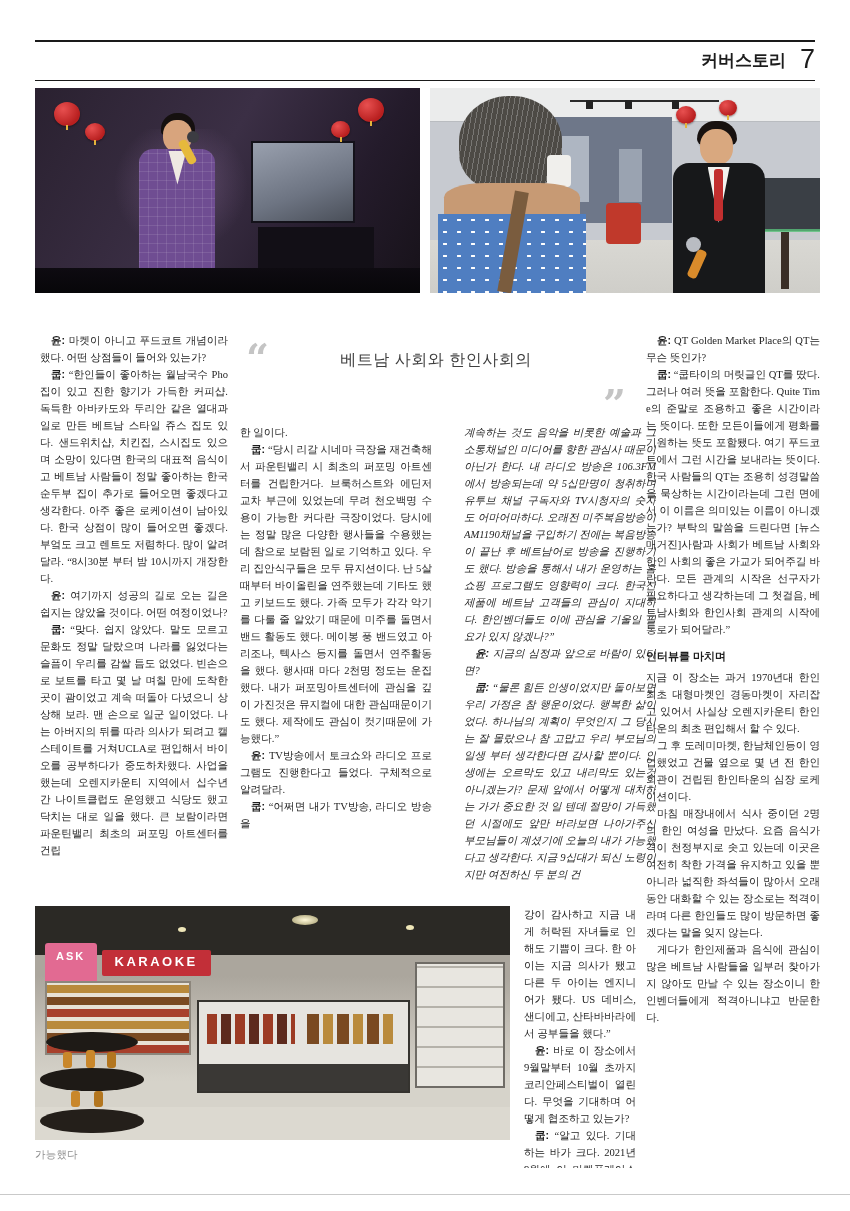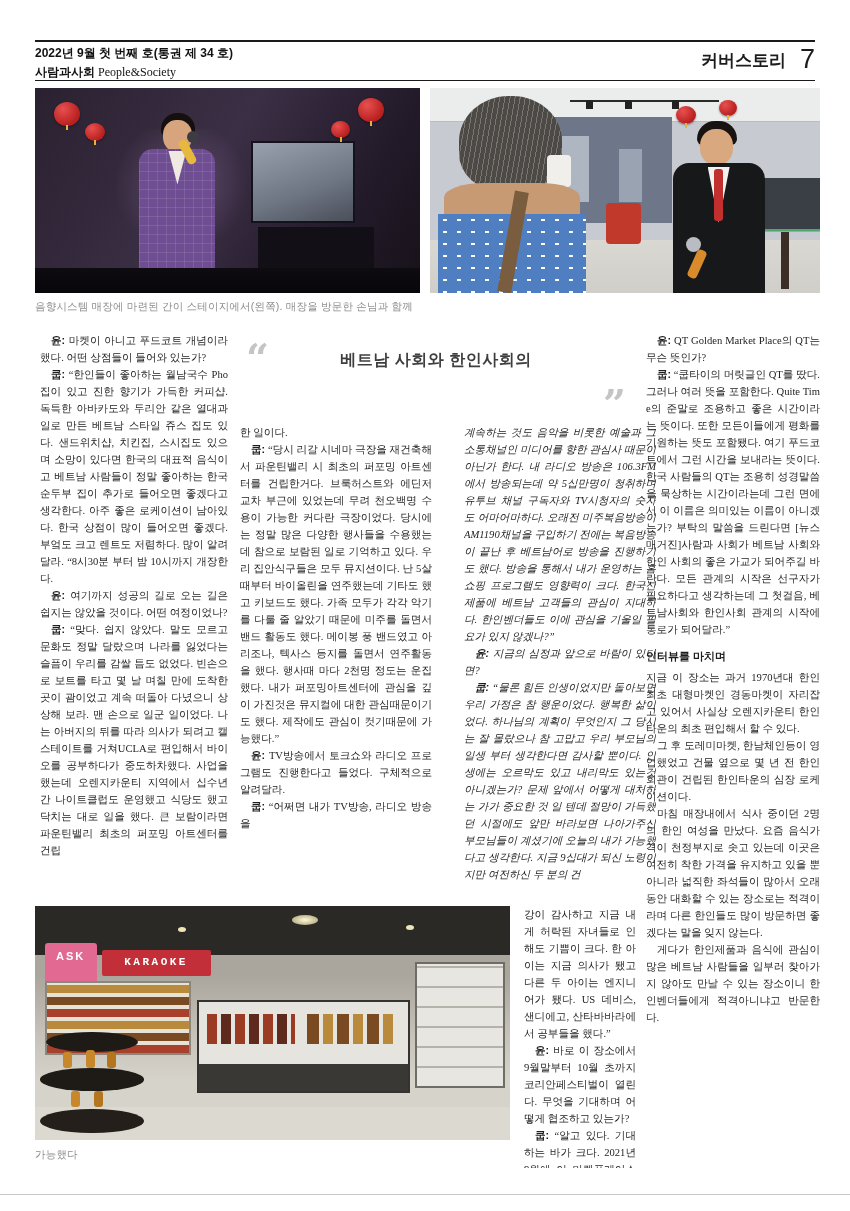--- a/index.html
+++ b/index.html
@@ -25,41 +25,34 @@
   
   .col{position:absolute;font-size:10.6px;line-height:17px;text-align:justify;
        overflow:hidden;word-break:break-all;color:#1d1d1d;}
   .col p{margin:0;}
   .col p.ind{text-indent:11px;}
   .spk{font-family:"Liberation Sans","DejaVu Sans",sans-serif;font-weight:700;}
   .subhead{font-family:"Liberation Sans","DejaVu Sans",sans-serif;font-weight:700;font-size:11px;
            margin:10px 0 4px 0 !important;}
   
   .quote{position:absolute;text-align:center;font-family:"Liberation Sans","DejaVu Sans",sans-serif;}
-  .quote .ln{font-size:16px;font-weight:700;color:#3e3e3e;line-height:27px;letter-spacing:.5px;}
+  .quote .ln{font-size:16px;font-weight:400;color:#3e3e3e;line-height:27px;letter-spacing:.5px;}
   .qmark{position:absolute;font-size:40px;font-weight:700;color:#c4c4c4;font-family:"DejaVu Serif",serif;line-height:1;}
   
   .s{position:absolute;}
   .sign-txt{font-family:"Liberation Sans","DejaVu Sans",sans-serif;font-weight:700;color:#fff;}
 </style>
 </head>
 <body>
 
 <div class="page">
 
   <div class="rule" style="left:35px;top:40px;width:780px;height:1.5px;"></div>
   <div class="rule" style="left:35px;top:80px;width:780px;"></div>
 
-  <div class="abs" style="left:35px;top:45px;">
-    <div class="issue-line">2022년 9월 첫 번째 호(통권 제 34 호)</div>
-    <div class="masthead">
-      <b>사람과사회</b>
-      <span class="en">People&amp;Society</span>
-    </div>
-  </div>
   <div class="section-wrap">
     <span class="section-name">커버스토리</span><span class="page-no">7</span>
   </div>
 
   <div class="photo" style="left:35px;top:88px;width:385px;height:205px;background:linear-gradient(120deg,#2a2130,#3b2f45 45%,#241b2b 75%,#171219);">
     <div class="s" style="left:18%;top:20%;width:40%;height:55%;background:radial-gradient(circle,rgba(196,150,214,.28),rgba(0,0,0,0) 70%);"></div>
     <div class="s" style="left:56%;top:26%;width:26%;height:38%;background:linear-gradient(160deg,#99a0ae,#6d7482 60%,#4a4f59);border:2px solid #14121a;"></div>
     <div class="s" style="left:58%;top:68%;width:30%;height:32%;background:#120f16;"></div>
     <div class="lantern" style="left:5%;top:7%;width:26px;height:24px;"></div>
     <div class="lantern" style="left:13%;top:17%;width:20px;height:18px;"></div>
@@ -109,21 +102,20 @@
 
     <div class="s" style="left:2%;top:4%;width:38%;height:96%;">
       <div class="s" style="left:14%;top:0;width:70%;height:48%;border-radius:48% 48% 40% 40%;background:#4d4a45;background-image:repeating-linear-gradient(100deg,rgba(200,200,200,.35) 0 1px,transparent 1px 5px);"></div>
       <div class="s" style="left:74%;top:30%;width:16%;height:16%;background:#f0efec;border-radius:4px;"></div>
       <div class="s" style="left:4%;top:44%;width:92%;height:24%;background:#c79a74;border-radius:30% 30% 0 0;"></div>
       <div class="s" style="left:0;top:60%;width:100%;height:40%;background:#4f7ec1;background-image:radial-gradient(#ffffff 1.6px,transparent 1.8px);background-size:14px 12px;"></div>
       <div class="s" style="left:46%;top:48%;width:14px;height:52%;background:#7a5c3e;transform:rotate(10deg);"></div>
     </div>
   </div>
 
-  <div class="caption" style="left:35px;top:300px;">음향시스템 매장에 마련된 간이 스테이지에서(왼쪽). 매장을 방문한 손님과 함께</div>
 
   <div class="quote" style="left:240px;top:336px;width:392px;height:80px;">
     <span class="qmark" style="left:6px;top:2px;">“</span>
     <span class="qmark" style="right:6px;bottom:-8px;">”</span>
     <div class="ln" style="margin-top:10px;">베트남 사회와 한인사회의</div>
   </div>
 
   <div class="col" style="left:40px;top:332px;width:188px;height:566px;">
     <p class="ind"><b class="spk">윤:</b><span> 마켓이 아니고 푸드코트 개념이라 했다. 어떤 상점들이 들어와 있는가?</span></p>
     <p class="ind"><b class="spk">쿱:</b><span> “한인들이 좋아하는 월남국수 Pho 집이 있고 진한 향기가 가득한 커피샵. 독특한 아바카도와 두리안 같은 열대과일로 만든 베트남 스타일 쥬스 집도 있다. 샌드위치샵, 치킨집, 스시집도 있으며 소망이 있다면 한국의 대표적 음식이고 베트남 사람들이 정말 좋아하는 한국 순두부 집이 추가로 들어오면 좋겠다고 생각한다. 아주 좋은 로케이션이 남아있다. 한국 상점이 많이 들어오면 좋겠다. 부엌도 크고 렌트도 저렴하다. 많이 알려달라. “8시30분 부터 밤 10시까지 개장한다.</span></p>
@@ -164,21 +156,21 @@
   <div class="photo" style="left:35px;top:906px;width:475px;height:234px;background:linear-gradient(#aba69d 30%,#c6c2b9 55%,#d6d3ca 75%);">
     <div class="s" style="left:0;top:0;width:100%;height:21%;background:#2b2925;"></div>
     <div class="s" style="left:54%;top:4%;width:26px;height:10px;background:radial-gradient(#fff8d8,#bdb58c 70%,transparent);border-radius:50%;"></div>
     <div class="s" style="left:30%;top:9%;width:8px;height:5px;background:#efe6b8;border-radius:50%;"></div>
     <div class="s" style="left:78%;top:8%;width:8px;height:5px;background:#efe6b8;border-radius:50%;"></div>
 
     <div class="s" style="left:2%;top:16%;width:11%;height:27%;background:#e26a92;border-radius:3px;text-align:center;">
       <span class="sign-txt" style="font-size:11px;letter-spacing:2px;line-height:26px;">ASK</span>
     </div>
     <div class="s" style="left:14%;top:19%;width:23%;height:11%;background:#c22f38;border-radius:2px;text-align:center;">
-      <span class="sign-txt" style="font-size:11px;letter-spacing:2.5px;line-height:24px;font-family:Liberation Mono, monospace;">KARAOKE</span>
+      <span class="sign-txt" style="font-size:13px;letter-spacing:2.5px;line-height:24px;">KARAOKE</span>
     </div>
 
     <div class="s" style="left:2%;top:32%;width:30%;height:30%;background:#cfc9bf;border:2px solid #8c867c;background-image:repeating-linear-gradient(0deg,#a8402c 0 8px,#e8e2d6 8px 12px,#7a4a22 12px 20px,#e8e2d6 20px 24px,#b98a3c 24px 32px,#e8e2d6 32px 36px);"></div>
 
     <div class="s" style="left:34%;top:40%;width:44%;height:38%;background:#e6e4df;border:2px solid #35332f;">
       <div class="s" style="left:4%;top:14%;width:42%;height:34%;background:repeating-linear-gradient(90deg,#9c3b24 0 10px,#e6e4df 10px 14px,#5d2a1d 14px 24px,#e6e4df 24px 28px);"></div>
       <div class="s" style="left:52%;top:14%;width:42%;height:34%;background:repeating-linear-gradient(90deg,#7a4a22 0 12px,#e6e4df 12px 16px,#b98a3c 16px 26px,#e6e4df 26px 30px);"></div>
       <div class="s" style="left:0;bottom:0;width:100%;height:30%;background:#3a3835;"></div>
     </div>
 

